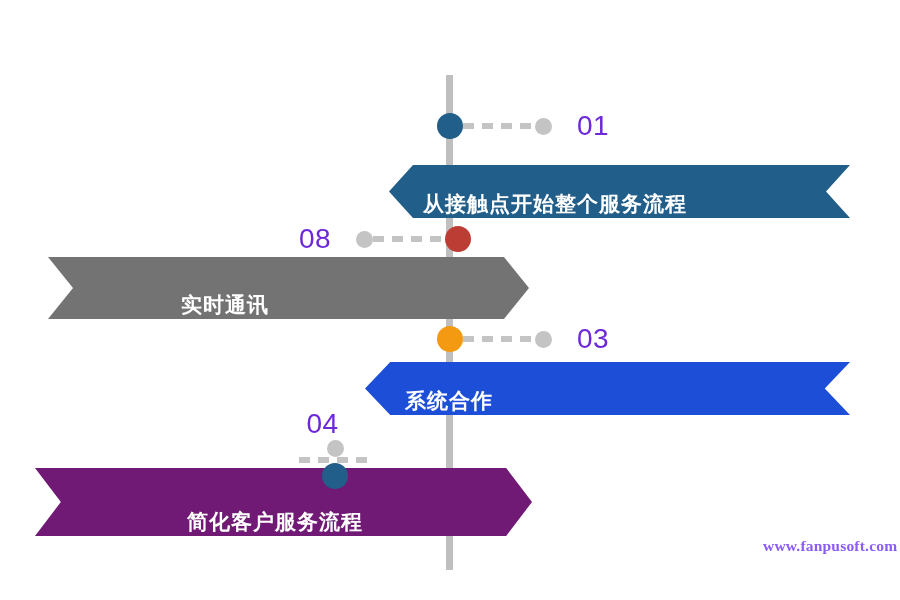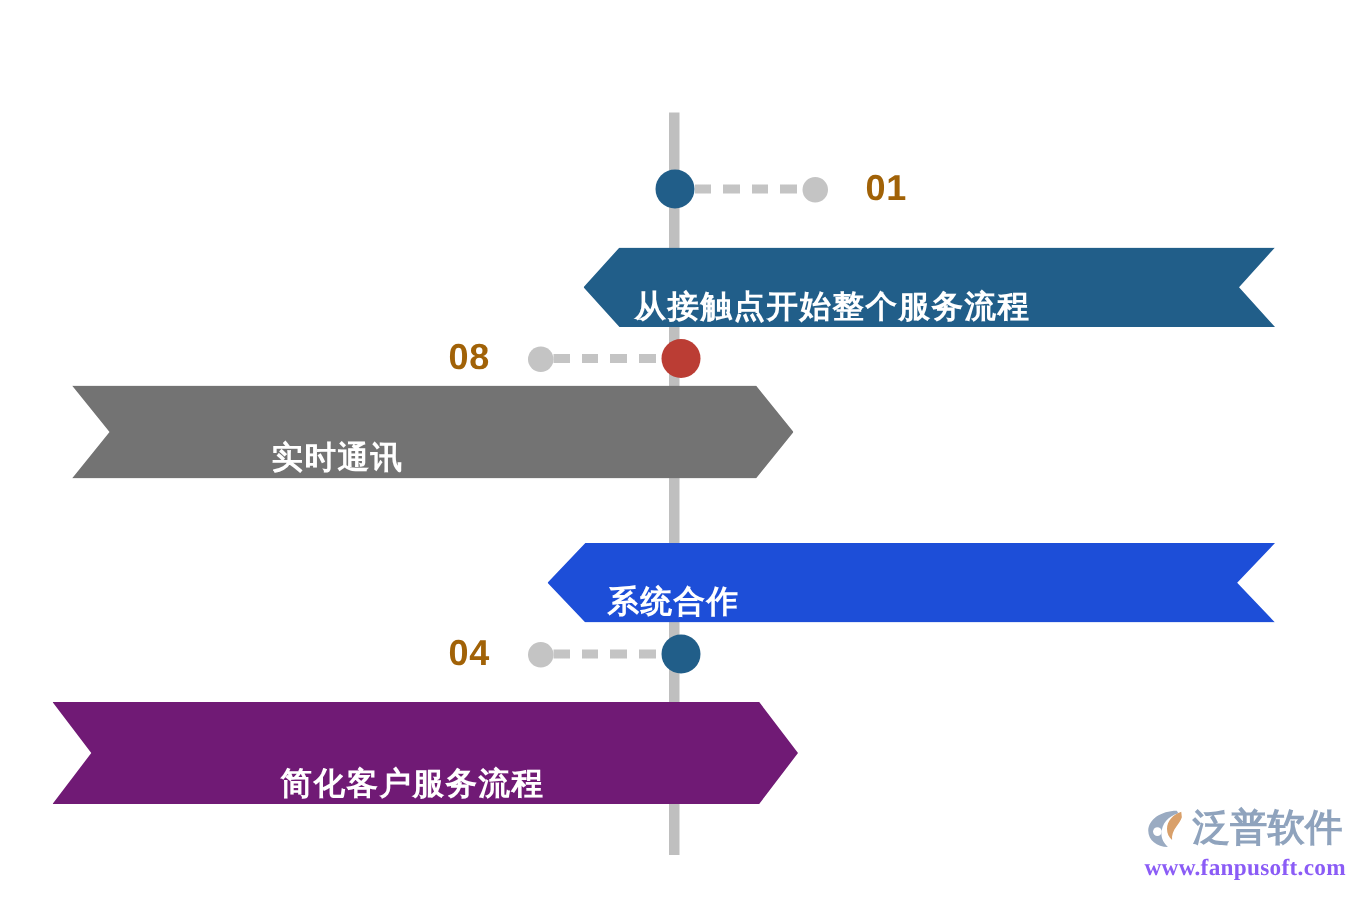--- a/index.html
+++ b/index.html
@@ -123,23 +123,23 @@
   }
   .dash-line {
     height: 6px;
     flex: 0 0 auto;
     background: repeating-linear-gradient(
       to right,
       #c4c4c4 0px, #c4c4c4 11px,
       rgba(0,0,0,0) 11px, rgba(0,0,0,0) 19px);
   }
   .num-label {
-    font-size: 24px;
-    font-weight: bold;
-    color: #a16207;
+    font-size: 28px;
+    font-weight: normal;
+    color: #6d28d9;
     flex: 0 0 auto;
     letter-spacing: 0.5px;
   }
 
   
   #marker-1 { left: 437px; top: 109px; }
   #marker-1 .node-dot { background: #215E89; }
   #marker-1 .dash-line { width: 72px; }
   #marker-1 .num-label { margin-left: 25px; }
 
@@ -149,21 +149,21 @@
   #marker-2 .dash-line { width: 72px; }
   #marker-2 .num-label { margin-right: 25px; }
 
   
   #marker-3 { left: 437px; top: 322px; }
   #marker-3 .node-dot { background: #F49A12; }
   #marker-3 .dash-line { width: 72px; }
   #marker-3 .num-label { margin-left: 25px; }
 
   
-  #marker-4 { left: 299px; top: 419px; }
+  #marker-4 { left: 299px; top: 408px; flex-direction: column; }
   #marker-4 .node-dot { background: #215E89; }
   #marker-4 .dash-line { width: 72px; }
   #marker-4 .num-label { margin-right: 25px; }
 
   
   #logo {
     position: absolute;
     left: 762px;
     top: 536px;
     width: 130px;
@@ -232,35 +232,31 @@
     <span class="num-label">01</span>
   </div>
 
   <div class="marker" id="marker-2">
     <span class="num-label">08</span>
     <span class="tail-dot"></span>
     <span class="dash-line"></span>
     <span class="node-dot"></span>
   </div>
 
+  <div class="marker" id="marker-3">
+    <span class="node-dot"></span>
+    <span class="dash-line"></span>
+    <span class="tail-dot"></span>
+    <span class="num-label">03</span>
+  </div>
 
   <div class="marker" id="marker-4">
     <span class="num-label">04</span>
     <span class="tail-dot"></span>
     <span class="dash-line"></span>
     <span class="node-dot"></span>
   </div>
 
   <div id="logo">
-    <div class="logo-top">
-      <span class="logo-mark">
-        <svg width="30" height="29" viewBox="0 0 30 29" xmlns="http://www.w3.org/2000/svg">
-          <path d="M22.5 2.5 C12 2.5 3.5 8.5 3.5 15.8 C3.5 22.0 9.2 26.6 16.6 26.6 C14.0 24.4 12.3 21.4 12.3 17.9 C12.3 11.2 17.0 6.0 23.6 4.2 Z" fill="#9aabc2"></path>
-          <path d="M25.5 3.2 C20.0 5.0 16.0 9.4 16.0 14.6 C16.0 17.6 17.3 20.2 19.4 22.0 C19.0 19.0 20.2 15.6 22.4 12.8 C23.9 10.9 25.3 9.0 25.9 6.9 Z" fill="#d9a06a"></path>
-          <circle cx="9.6" cy="16.4" r="2.9" fill="#ffffff"></circle>
-        </svg>
-      </span>
-      <span class="logo-name">泛普软件</span>
-    </div>
     <div class="logo-url">www.fanpusoft.com</div>
   </div>
 
 </div>
 
 </body></html>

